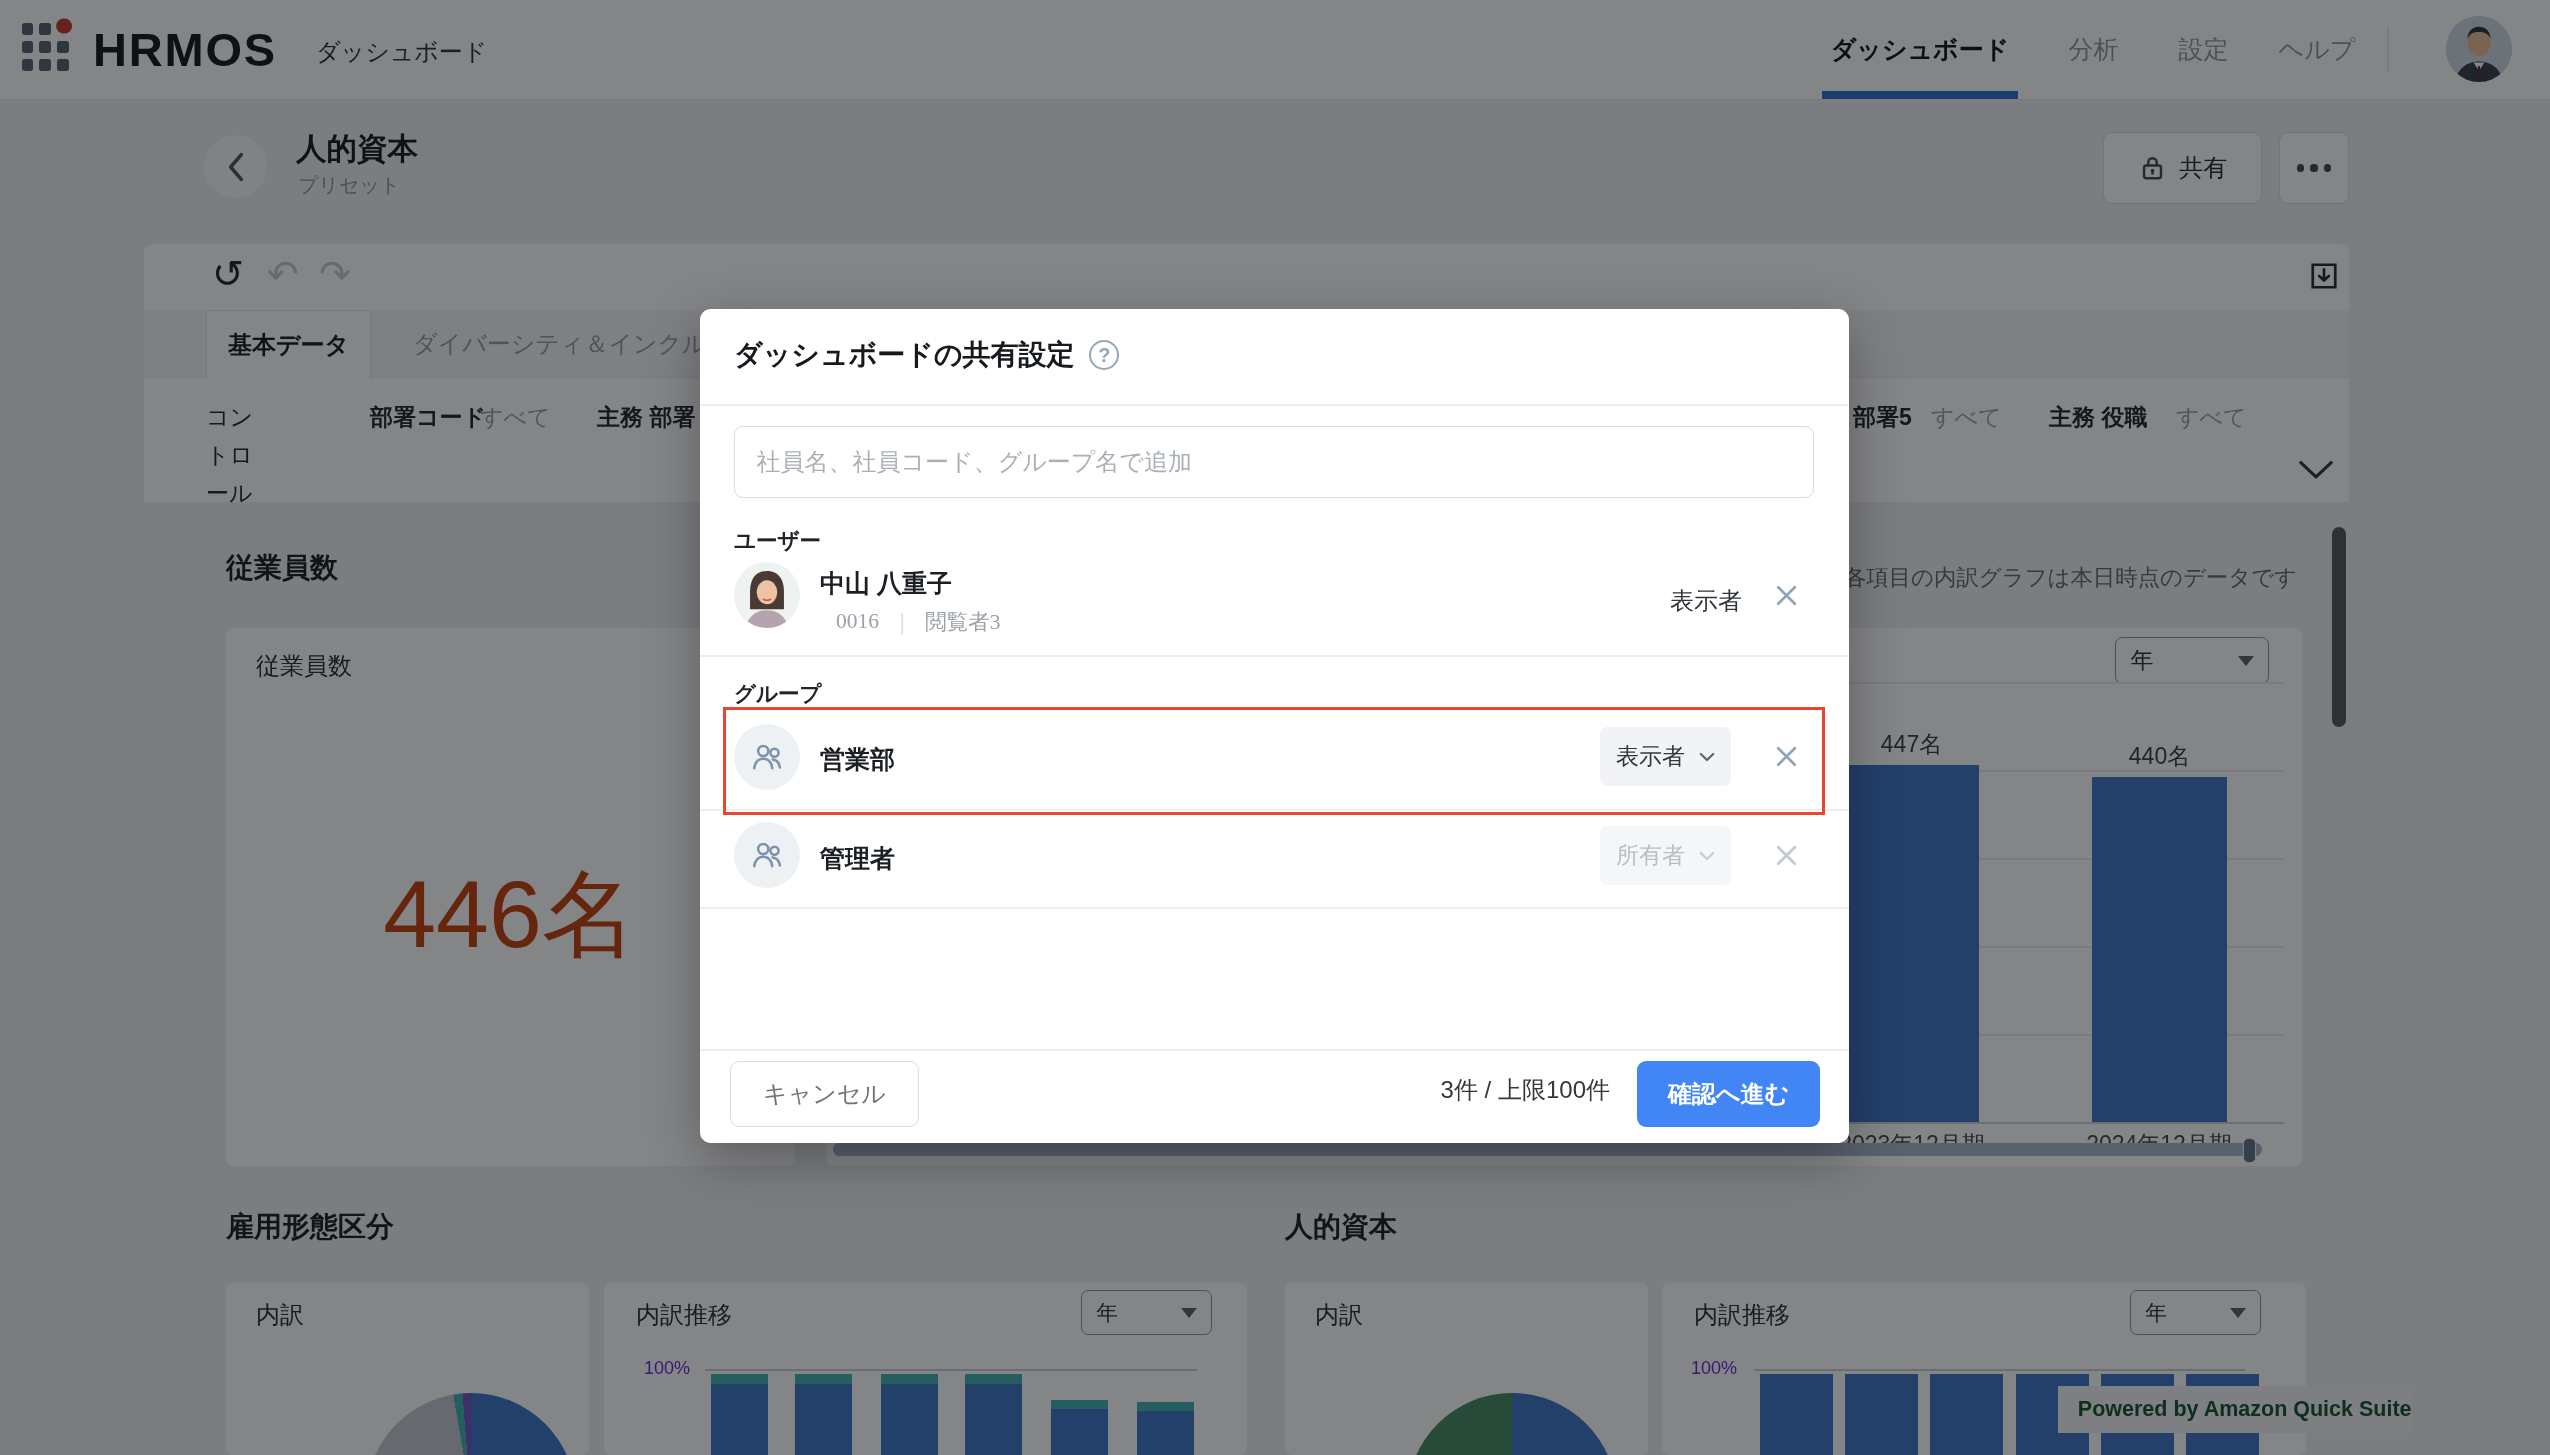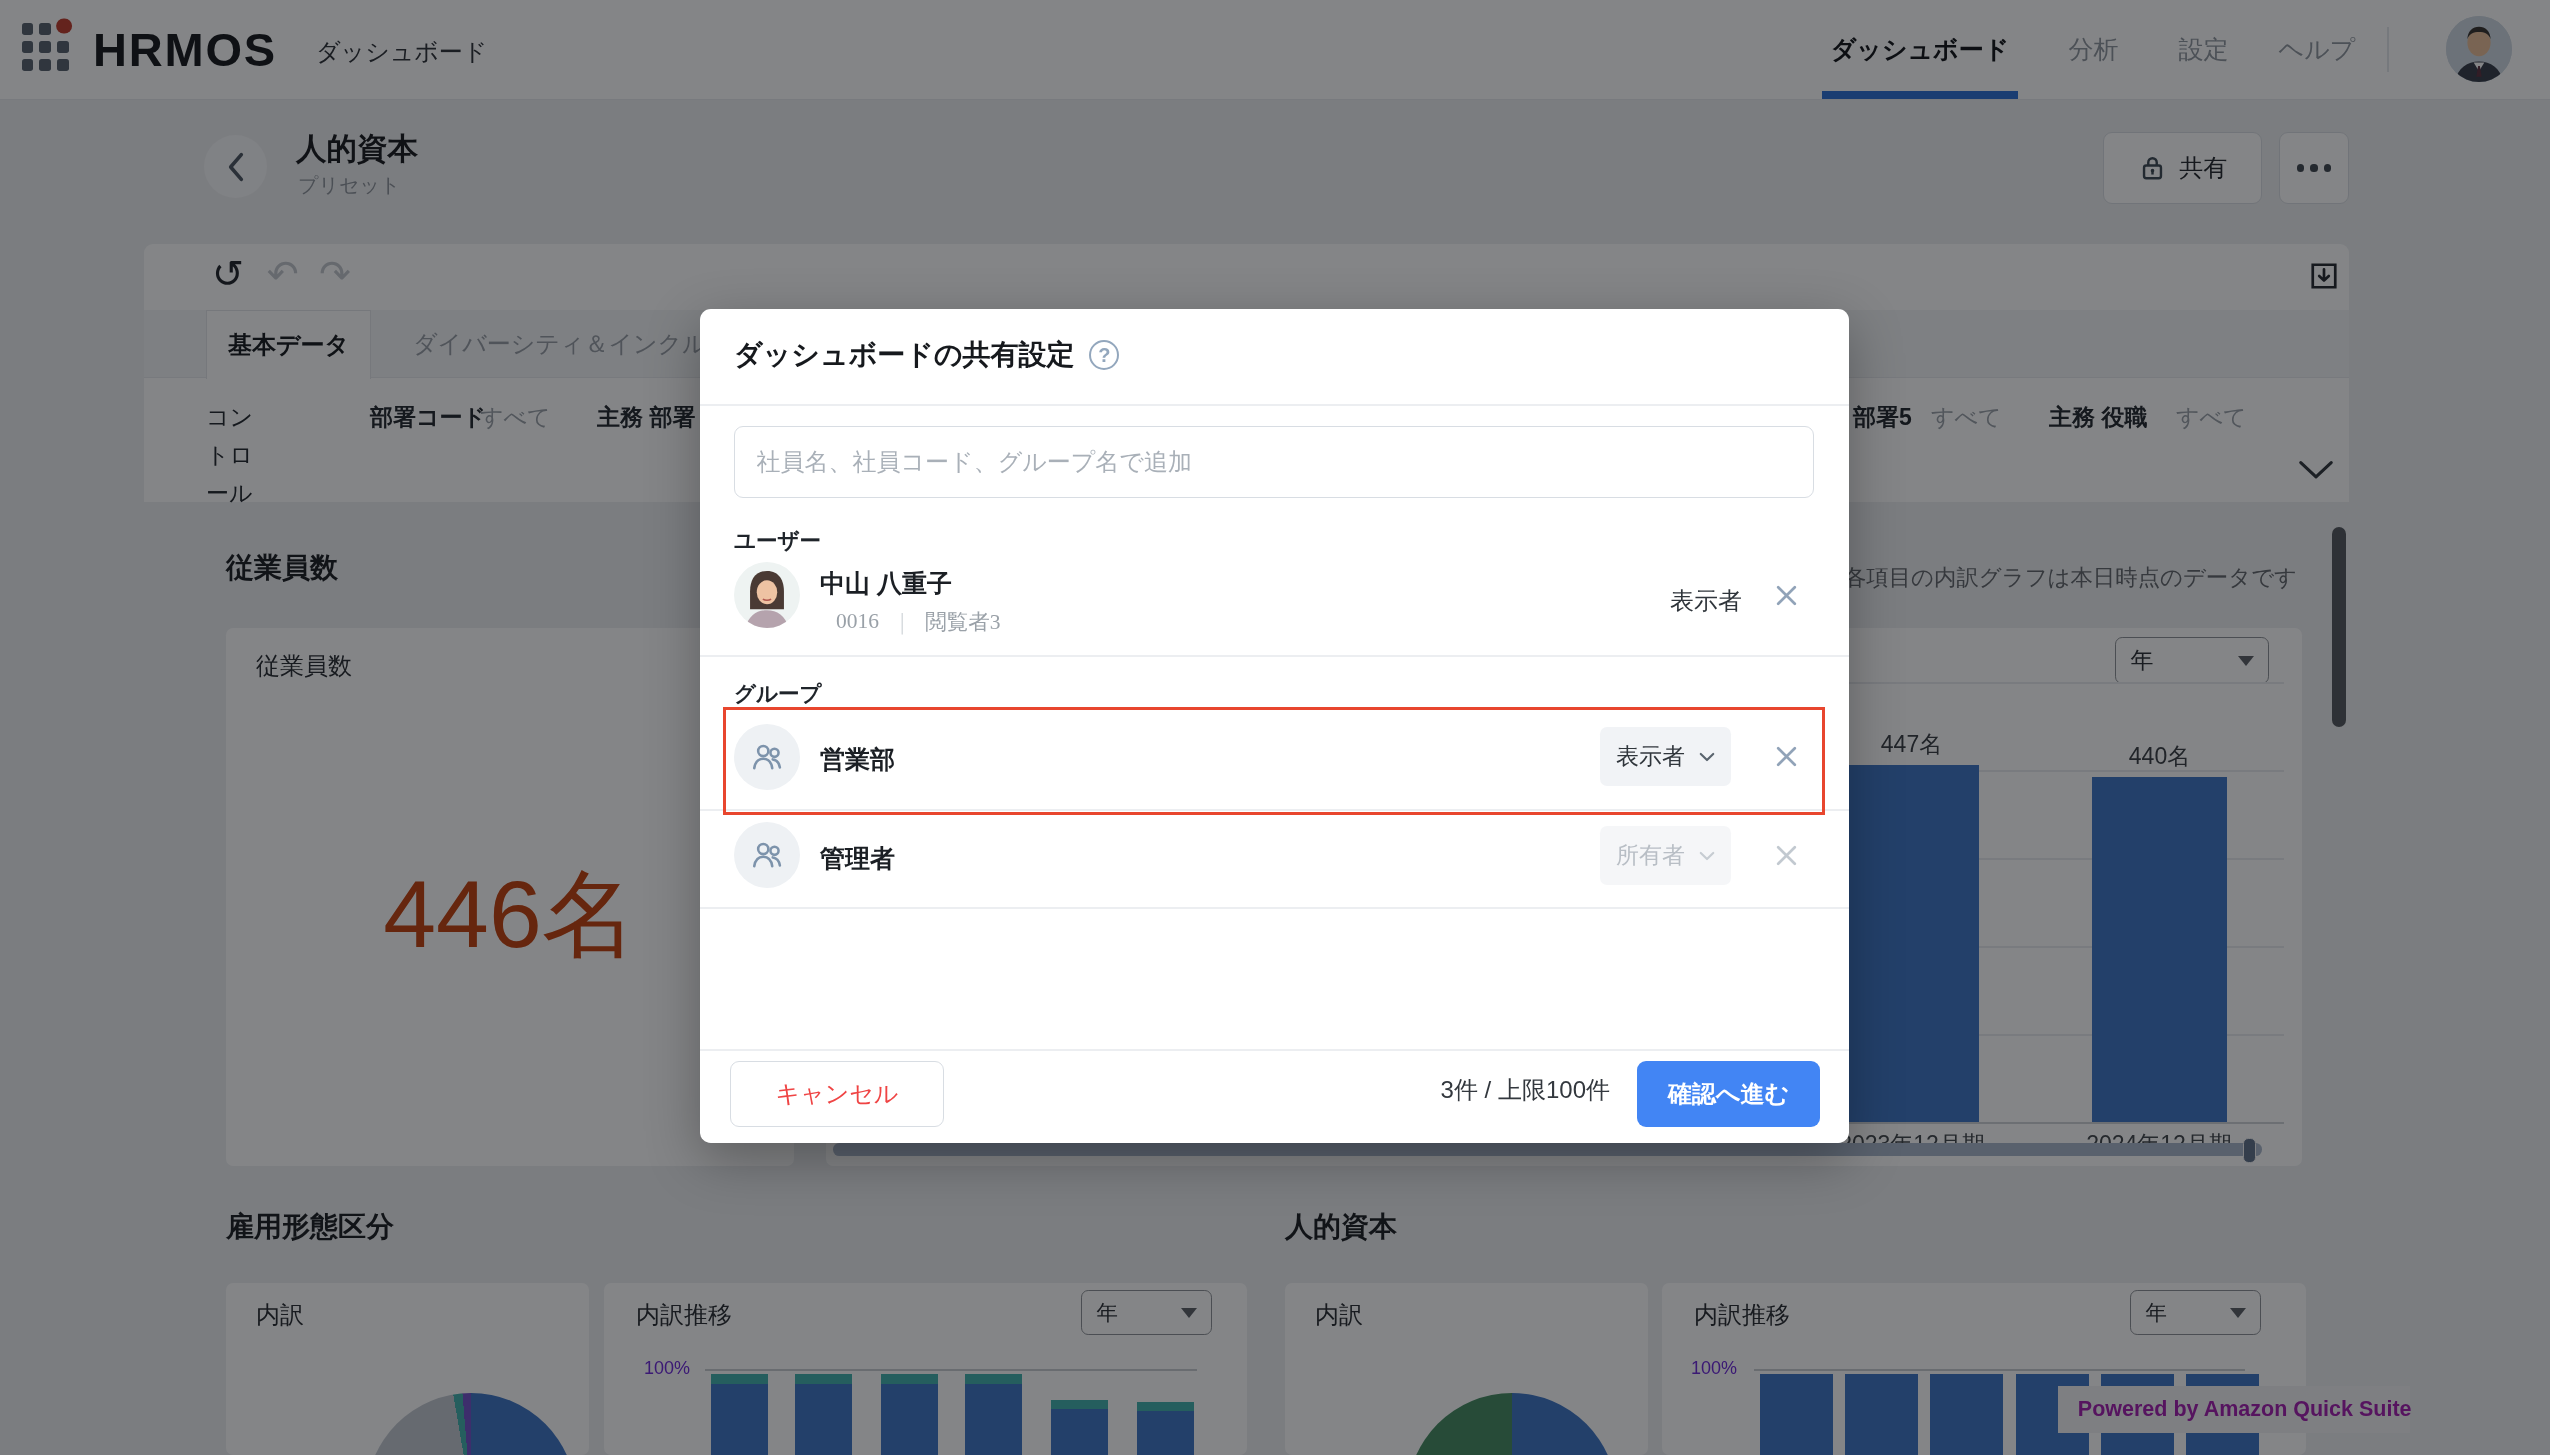--- a/index.html
+++ b/index.html
@@ -39,39 +39,39 @@
   .sel{background:#fff;border:1.8px solid #8d9196;border-radius:7.2px;display:flex;align-items:center;justify-content:space-between;padding:0 14.4px;font-size:23px;color:#2b2f34;}
   .caret{width:0;height:0;border-left:8px solid transparent;border-right:8px solid transparent;border-top:10.8px solid #5a5f65;}
   .gridline{background:#e9ebee;height:1.8px;}
   .bar{background:#3c74c4;}
   .bar-teal{background:#41b0ac;}
   .blabel{font-size:23px;color:#383d42;text-align:center;}
   .xlabel{font-size:23px;color:#41464b;text-align:center;white-space:nowrap;}
   .pct{font-size:18px;color:#6d28d9;}
   .pie{border-radius:50%;width:210px;height:210px;}
   .badge{left:2058px;top:1386px;width:352px;height:47px;background:#f2f3f4;display:flex;align-items:center;gap:10.8px;padding-left:9px;box-sizing:border-box;}
-  .badge-text{font-size:21.5px;font-weight:600;color:#a21caf;white-space:nowrap;}
+  .badge-text{font-size:21.5px;font-weight:600;color:#14532d;white-space:nowrap;}
   
   .overlay{left:0;top:0;width:2550px;height:1456px;background:rgba(9,11,15,0.5);z-index:50;}
   .modal{left:700px;top:309px;width:1149px;height:834px;background:#fff;border-radius:10.8px;z-index:60;box-shadow:0 16px 54px rgba(0,0,0,.3);}
   .m-title{left:34px;top:27px;display:flex;align-items:center;gap:14.4px;font-size:28px;font-weight:700;color:#16191d;}
   .help-icon{width:30.5px;height:30.5px;border:2.7px solid #93a7bd;border-radius:50%;color:#93a7bd;font-size:20px;font-weight:700;display:flex;align-items:center;justify-content:center;box-sizing:border-box;}
   .m-div{left:0;width:1149px;height:1.8px;background:#eceef1;}
   .m-search{left:34px;top:117px;width:1080px;height:72px;border:1.8px solid #d8dde3;border-radius:9px;box-sizing:border-box;font-size:24px;color:#30353b;padding:0 21.5px;outline:none;font-family:inherit;}
   .m-search::placeholder{color:#a9b0b8;}
   .m-sec{font-size:21.5px;font-weight:700;color:#1f242a;}
   .m-name{font-size:25px;font-weight:700;color:#1b1f24;}
   .m-subrow{font-size:21.5px;color:#9aa1a8;display:flex;gap:12.6px;align-items:center;}
   .role-text{font-size:24px;color:#2f353b;text-align:right;}
   .pill{width:131px;height:59px;background:#f1f3f6;border-radius:7.2px;display:flex;align-items:center;justify-content:space-between;padding:0 16px;box-sizing:border-box;font-size:23px;color:#30363c;border:none;font-family:inherit;}
   .pill.disabled{background:#f5f6f8;color:#b8bec5;}
   .g-icon{width:66px;height:66px;border-radius:50%;background:#eef1f4;display:flex;align-items:center;justify-content:center;}
   .red-box{left:23px;top:398px;width:1102px;height:108px;border:3.6px solid #e8462e;box-sizing:border-box;z-index:5;}
   .m-footer-btn{height:66px;border-radius:9px;display:flex;align-items:center;justify-content:center;font-size:24px;font-family:inherit;}
-  .btn-cancel{left:30px;top:752px;width:214px;background:#fff;border:1.8px solid #d8dde3;color:#ef4444;box-sizing:border-box;}
+  .btn-cancel{left:30px;top:752px;width:189px;background:#fff;border:1.8px solid #d8dde3;color:#737373;box-sizing:border-box;}
   .btn-confirm{left:937px;top:752px;width:183px;background:#4285f4;border:none;color:#fff;font-weight:700;}
   .count-text{left:691px;top:765px;width:219px;font-size:24px;color:#33383e;text-align:right;white-space:nowrap;}
 </style>
 </head>
 <body>
 
 <div id="stage">
 
   <div class="abs app-header">
     <div class="abs grid-logo">

